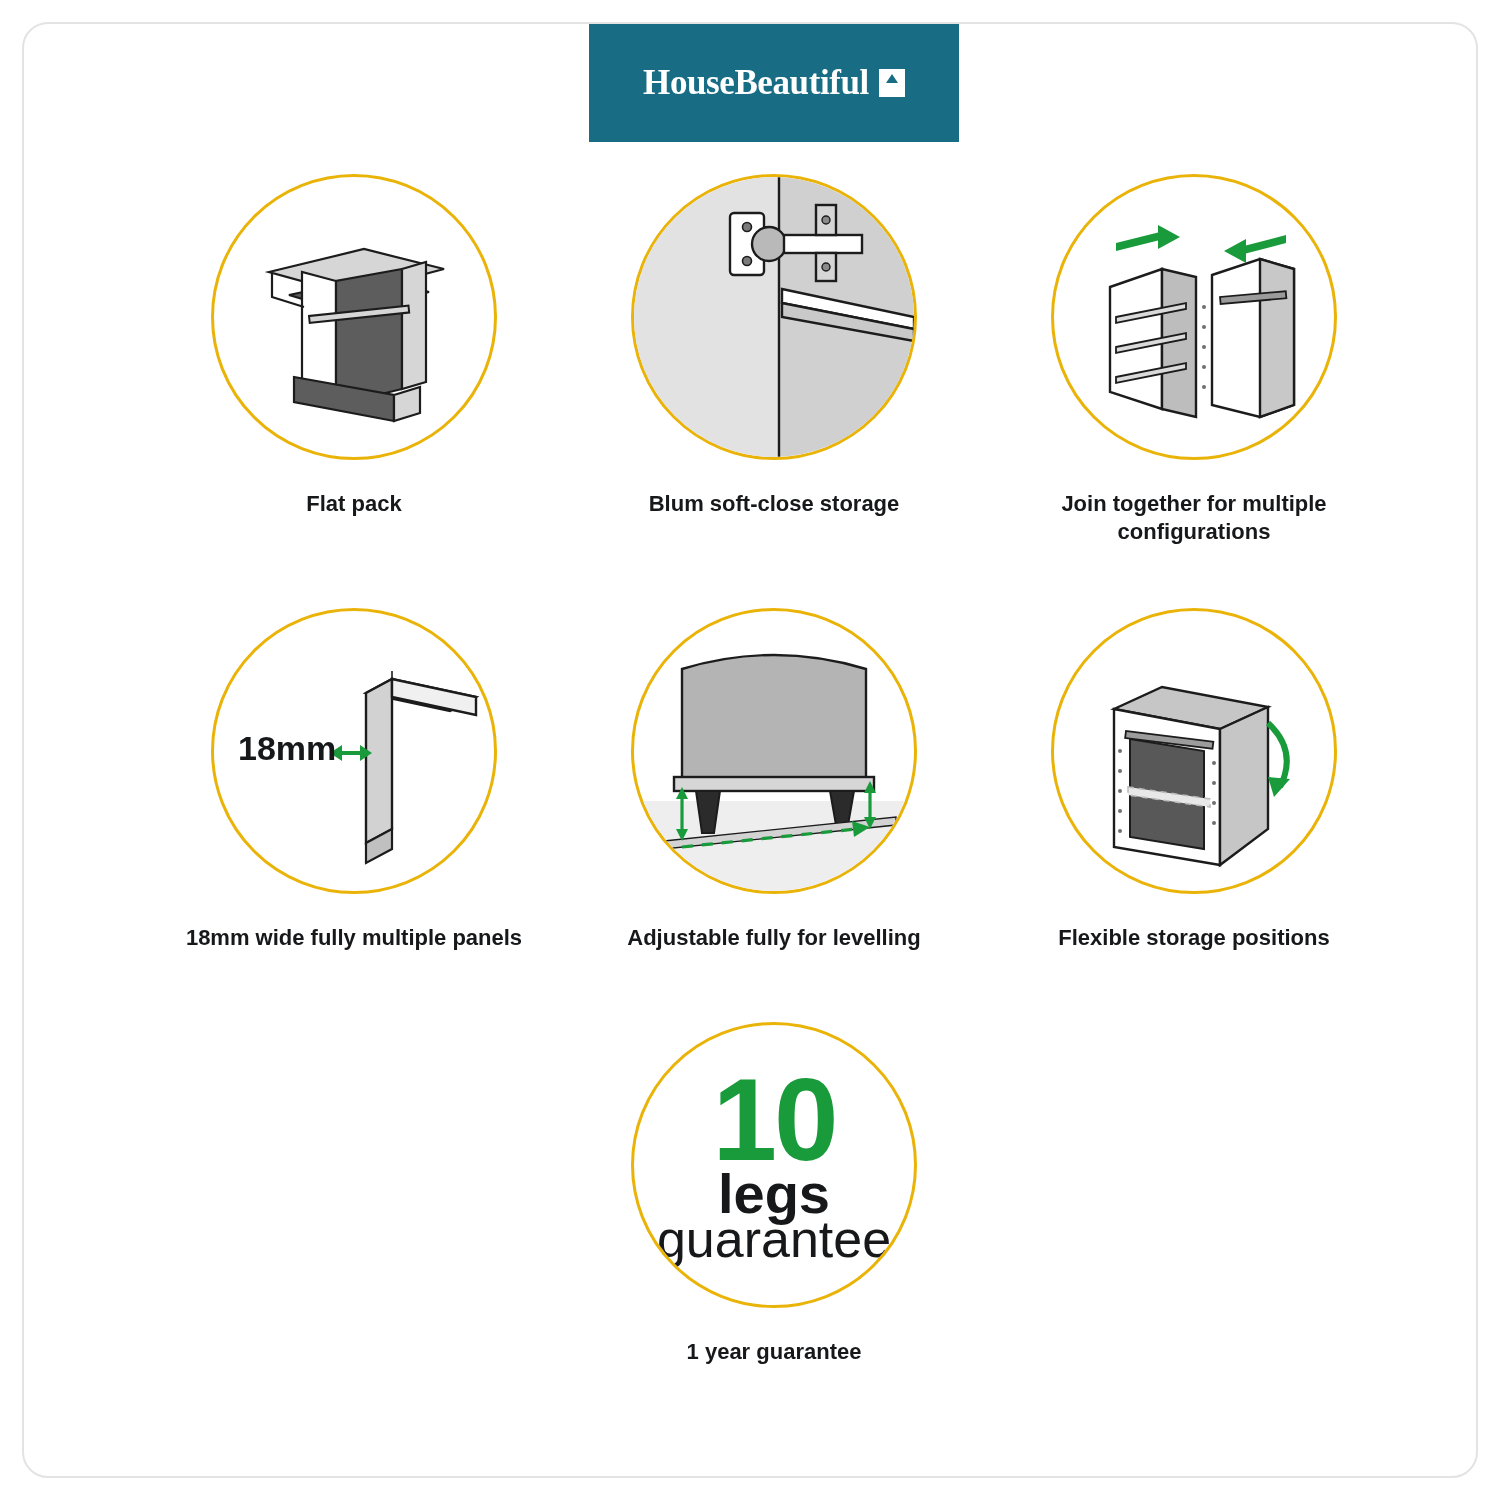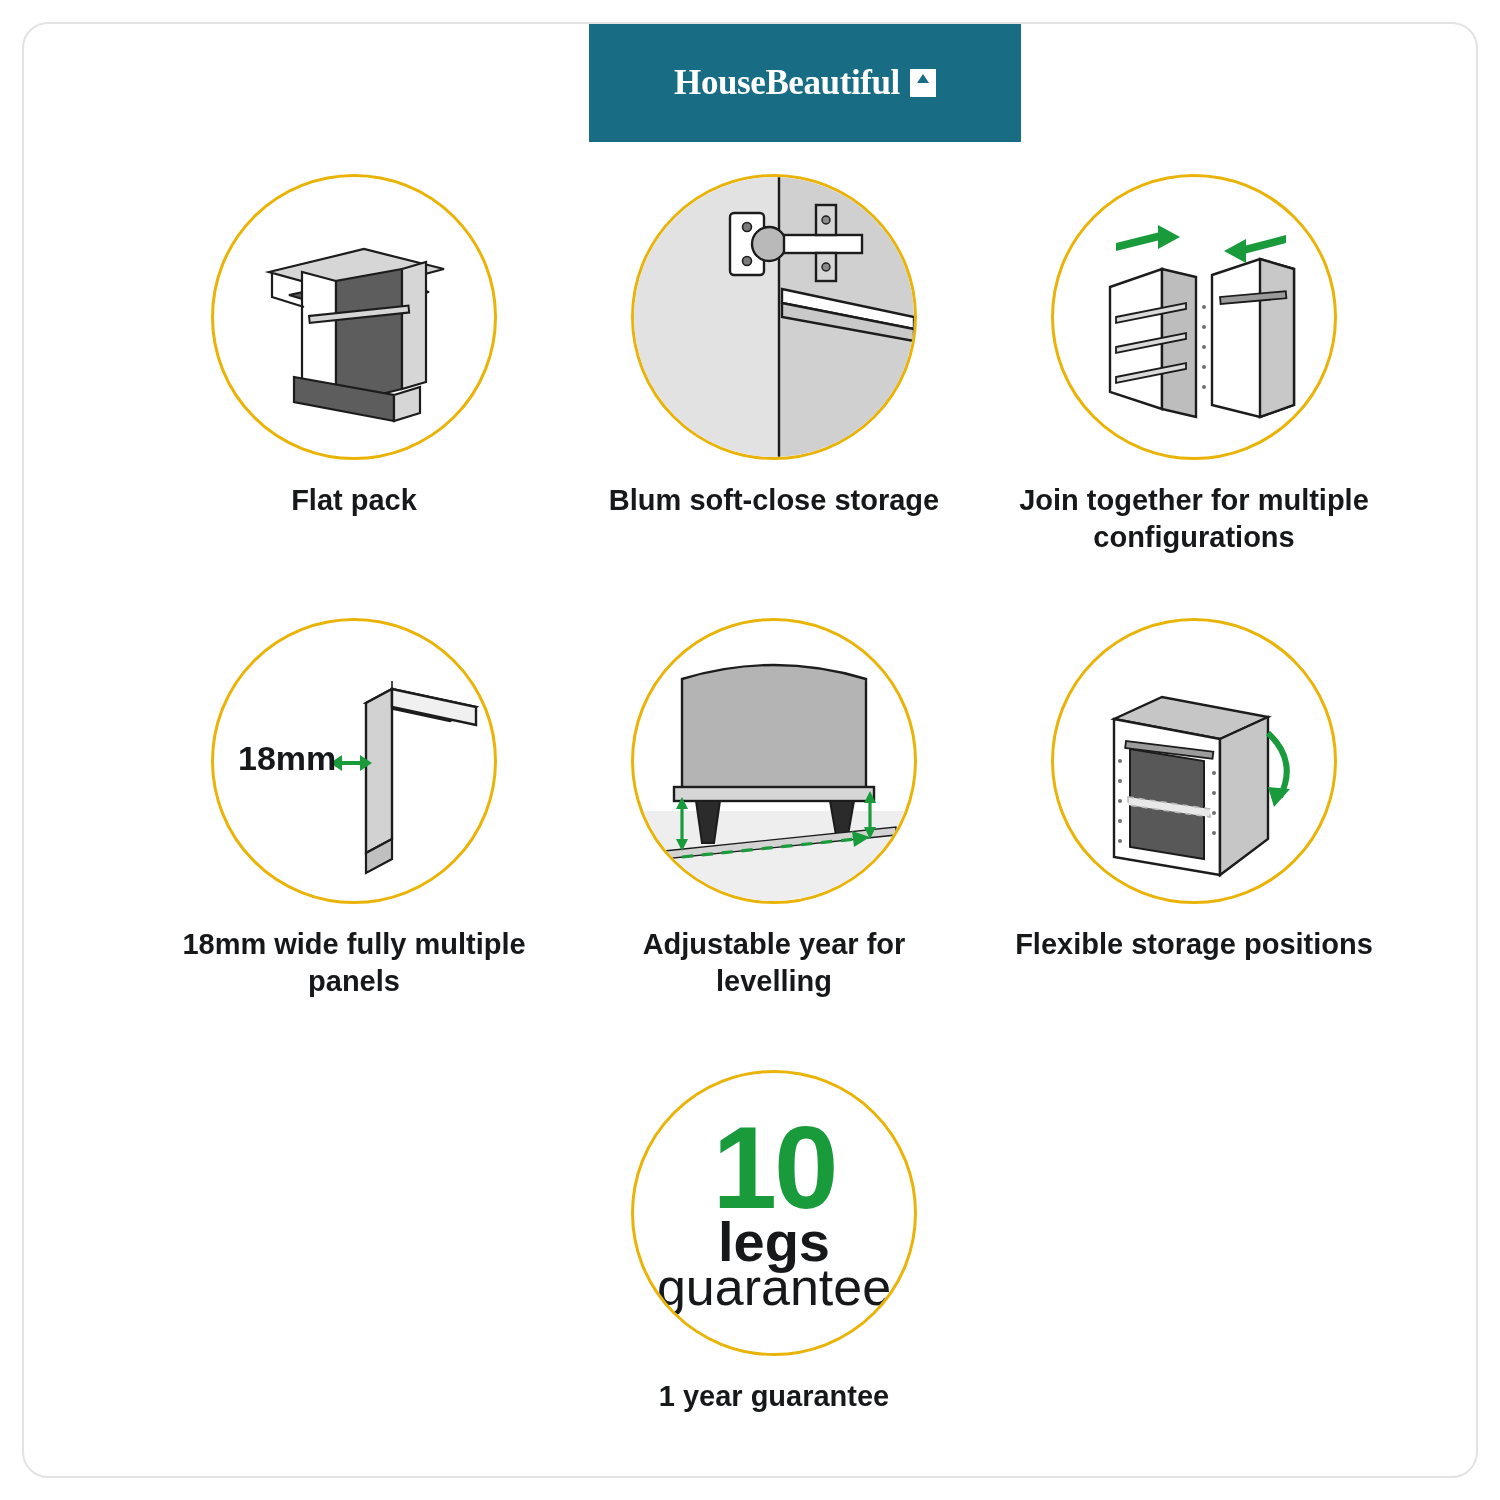--- a/index.html
+++ b/index.html
@@ -26,21 +26,21 @@
     border-radius: 26px;
     background: #ffffff;
     box-sizing: border-box;
   }
 
   
   .brand-banner {
     position: absolute;
     left: 565px;
     top: 0;
-    width: 432px;
+    width: 370px;
     height: 118px;
     background: #186d85;
     display: flex;
     align-items: center;
     justify-content: center;
     z-index: 5;
   }
   .brand-wordmark {
     color: #ffffff;
     font-family: "Liberation Serif", serif;
@@ -95,23 +95,23 @@
     border-radius: 50%;
     position: relative;
     box-sizing: border-box;
     overflow: hidden;
     background: #ffffff;
     display: flex;
     align-items: center;
     justify-content: center;
   }
   .caption {
-    margin-top: 22px;
+    margin-top: 30px;
     text-align: center;
-    font-size: 29px;
+    font-size: 22px;
     font-weight: bold;
     color: #17181a;
     line-height: 1.28;
     max-width: 360px;
   }
   .row2 { margin-top: 62px; }
   .row3 { margin-top: 70px; }
 
   
   .mm-label {
@@ -280,21 +280,21 @@
               <polygon points="48,176 42,188 54,188" fill="#199b3c" stroke="none"></polygon>
               <polygon points="48,230 42,218 54,218" fill="#199b3c" stroke="none"></polygon>
               <line x1="236" y1="178" x2="236" y2="212"></line>
               <polygon points="236,170 230,182 242,182" fill="#199b3c" stroke="none"></polygon>
               <polygon points="236,218 230,206 242,206" fill="#199b3c" stroke="none"></polygon>
               <line x1="48" y1="236" x2="222" y2="218" stroke-dasharray="11 9"></line>
               <polygon points="236,216 218,210 220,226" fill="#199b3c" stroke="none"></polygon>
             </g>
           </svg>
         </div>
-        <div class="caption">Adjustable year for levelling</div>
+        <div class="caption">Adjustable fully for levelling</div>
       </div>
 
       <div class="cell">
         <div class="badge">
           <svg viewBox="0 0 280 280" width="280" height="280">
             <polygon points="60,98 108,76 214,96 166,118" fill="#c6c6c6" stroke="#1c1c1c" stroke-width="2.4"></polygon>
             <polygon points="60,98 60,236 166,254 166,118" fill="#ffffff" stroke="#1c1c1c" stroke-width="2.4"></polygon>
             <polygon points="166,118 214,96 214,218 166,254" fill="#c6c6c6" stroke="#1c1c1c" stroke-width="2.4"></polygon>
             <polygon points="76,128 150,140 150,238 76,226" fill="#585858" stroke="#1c1c1c" stroke-width="2"></polygon>
             <rect x="72" y="120" width="88" height="7" fill="#9c9c9c" stroke="#1c1c1c" stroke-width="1.8" transform="rotate(7 72 120)"></rect>

